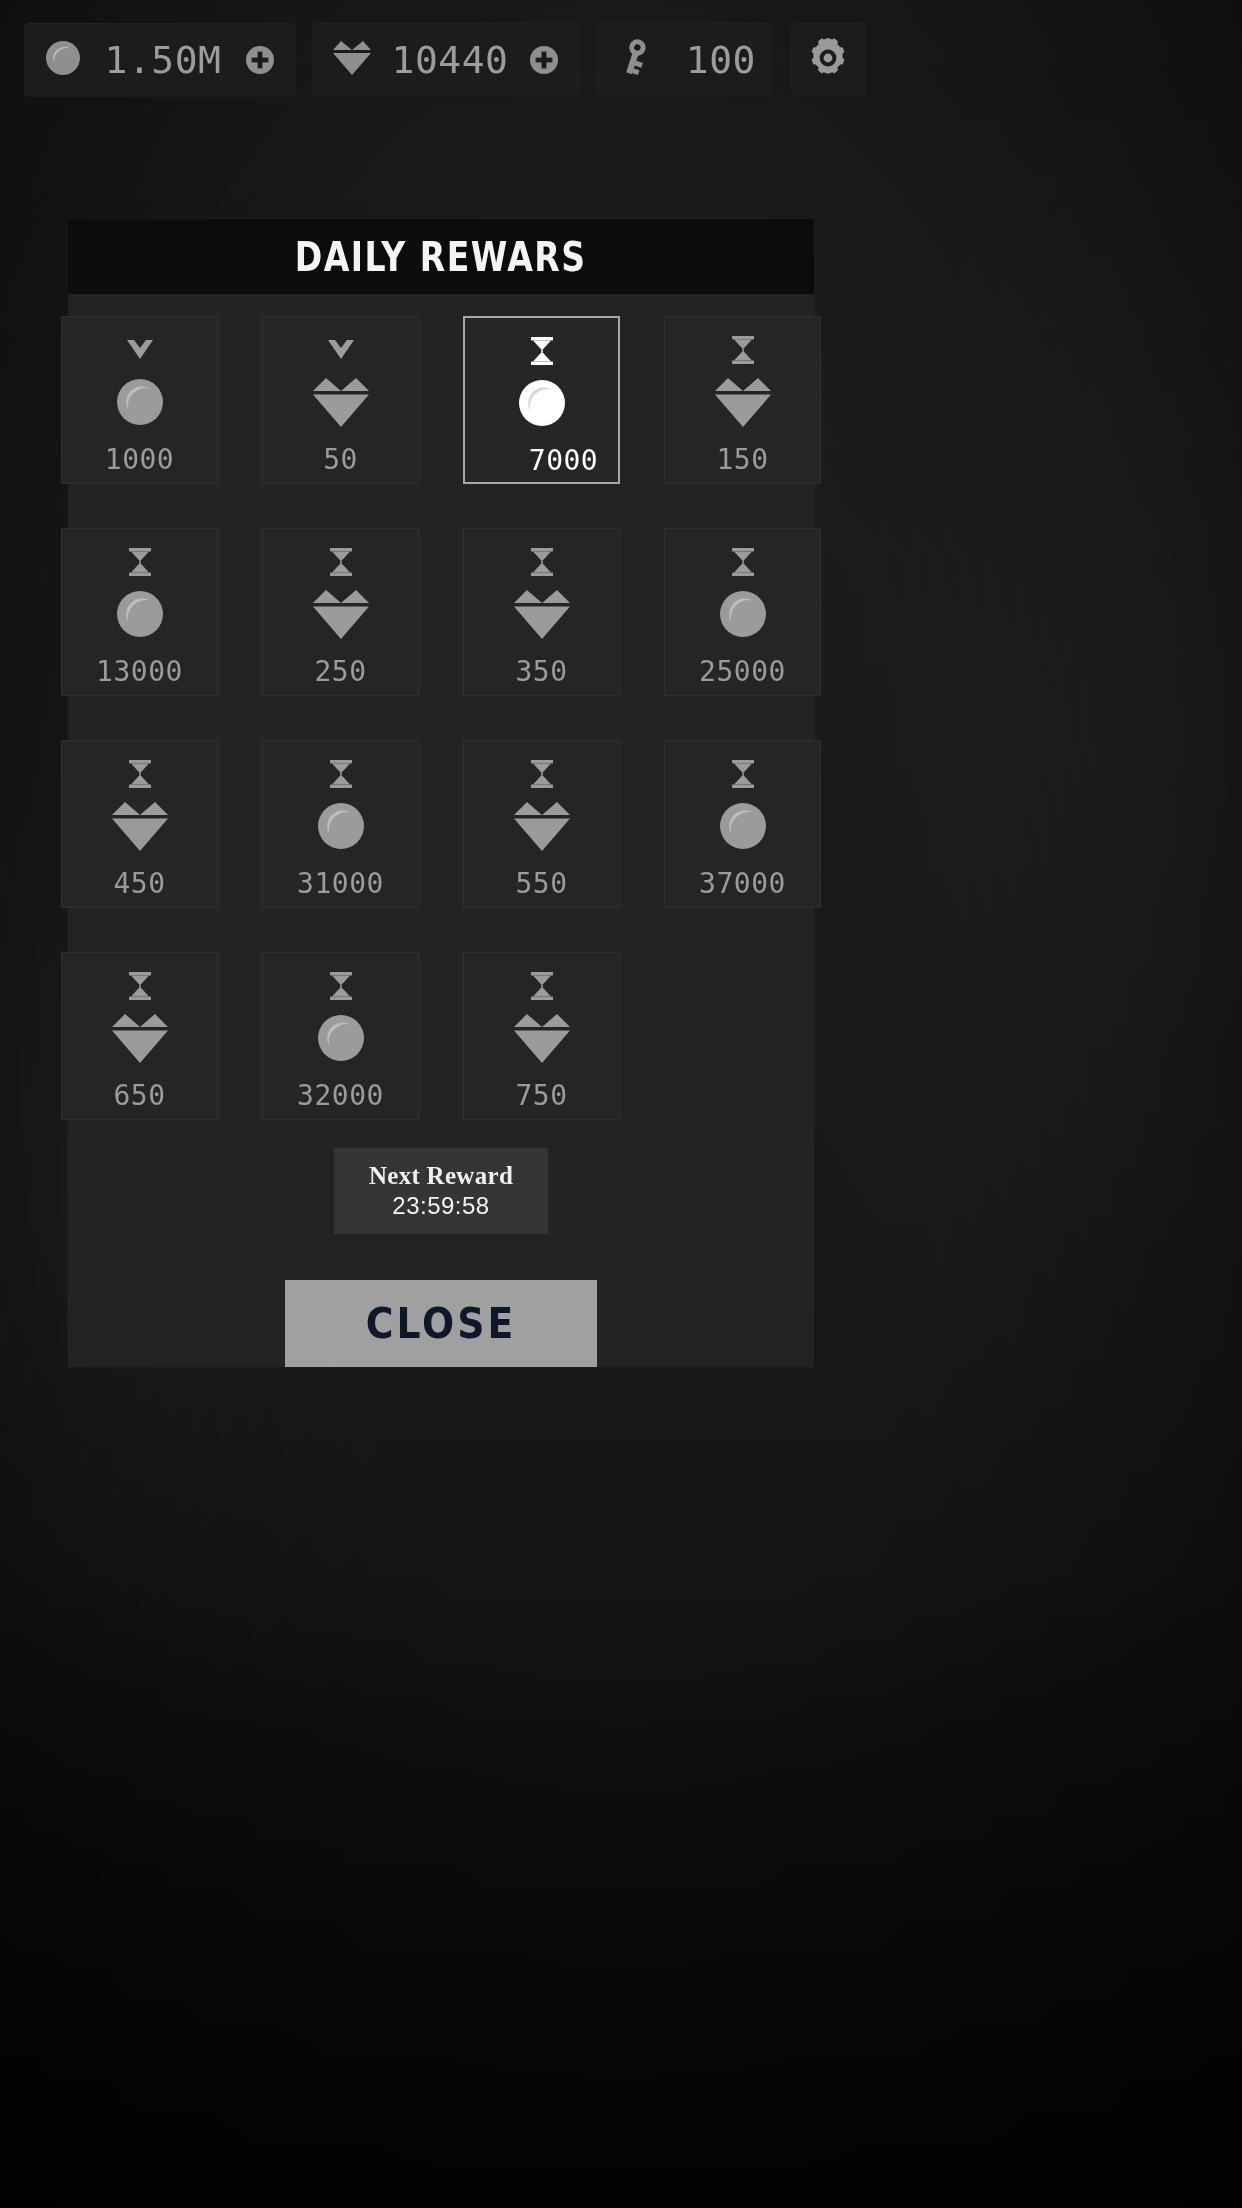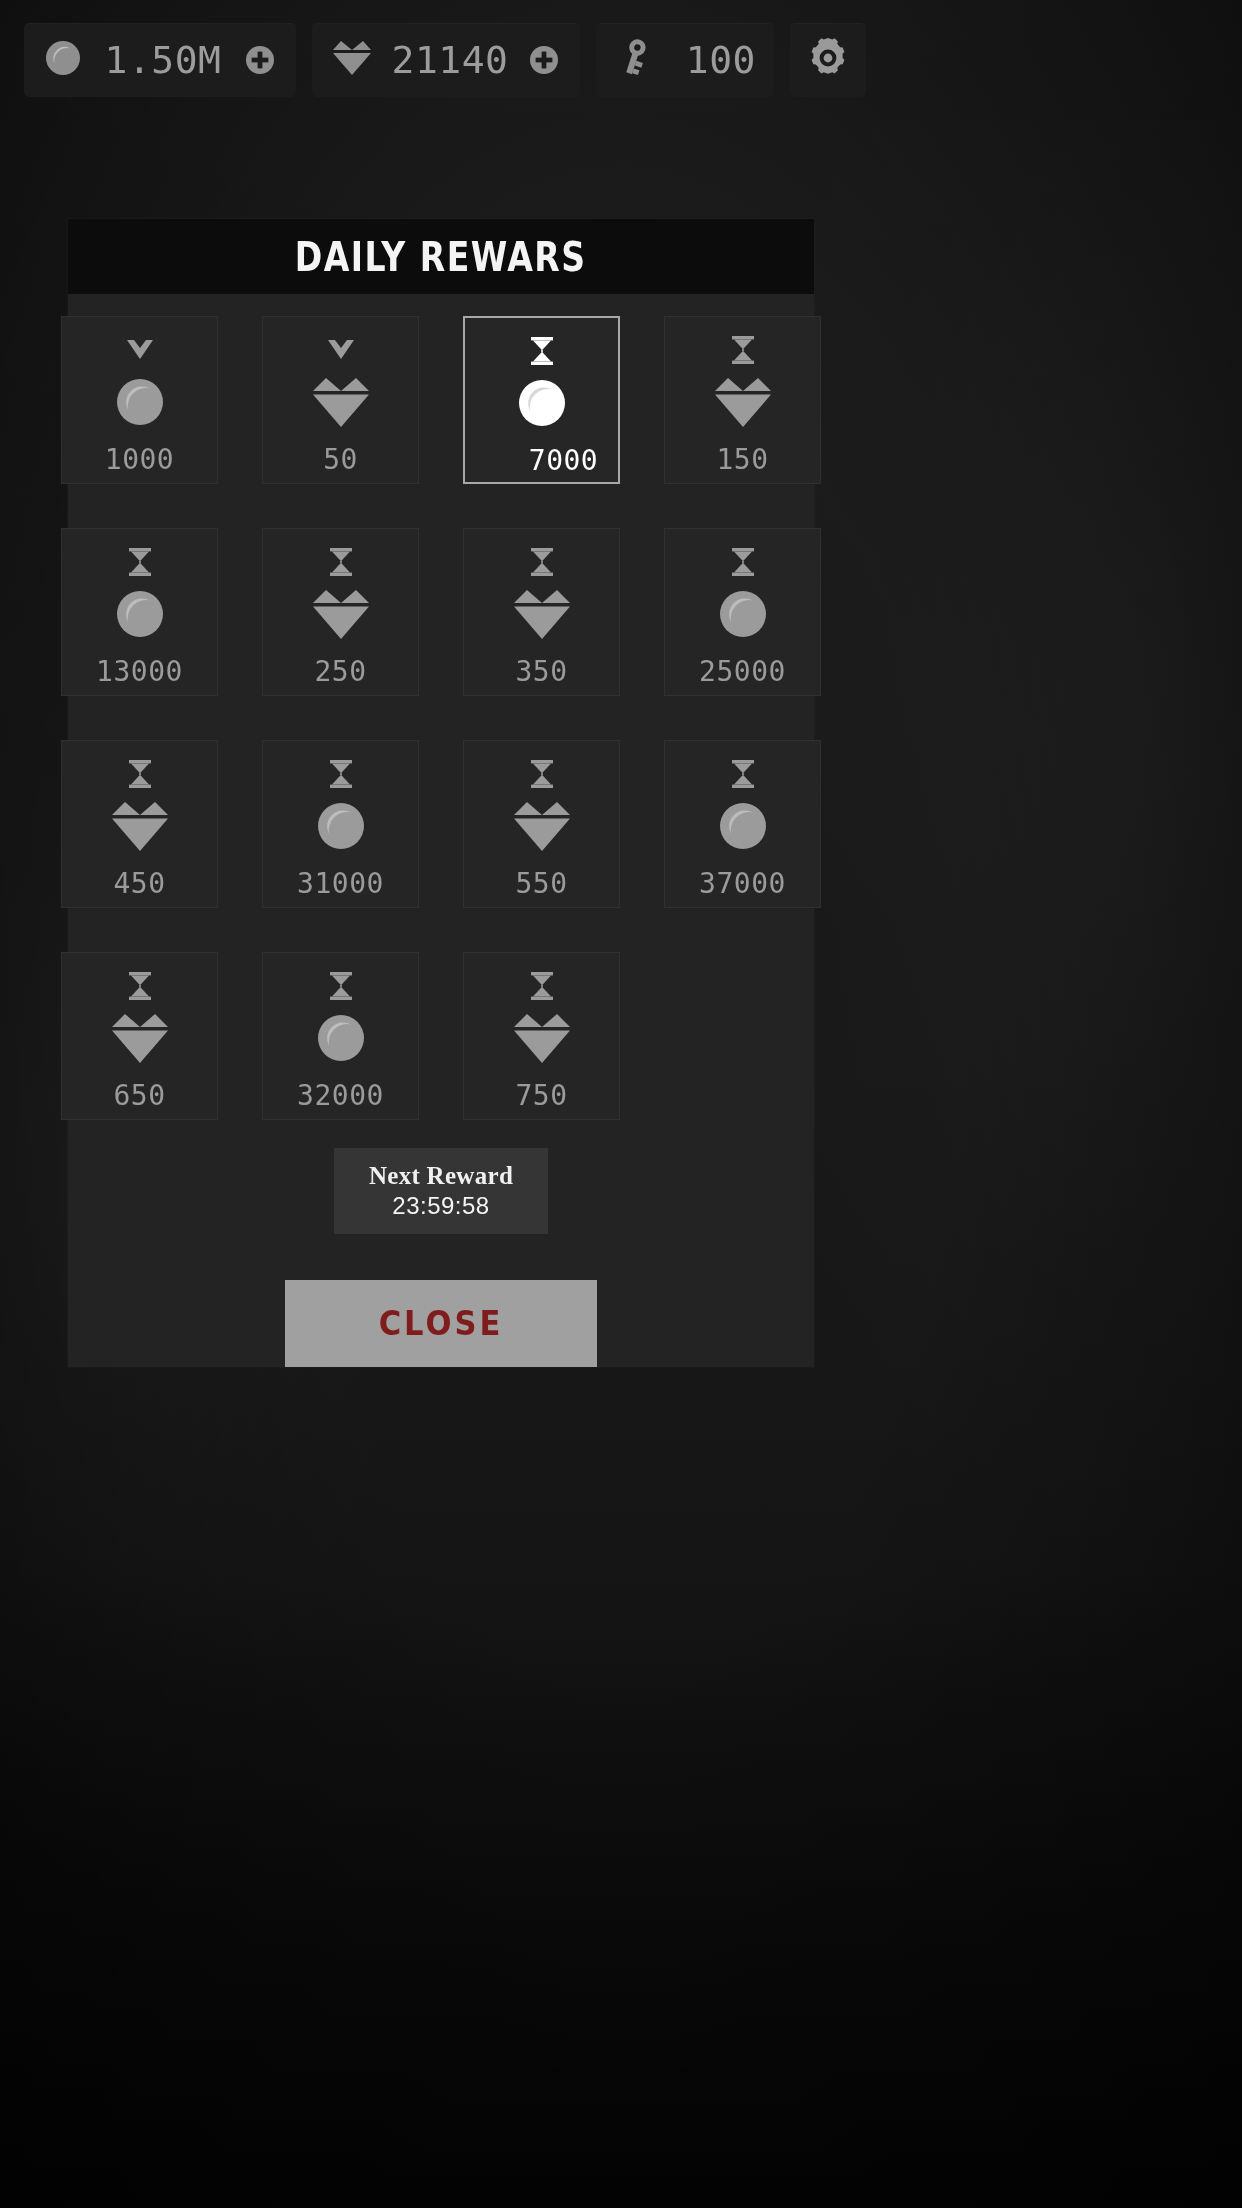--- a/index.html
+++ b/index.html
@@ -203,22 +203,22 @@
     margin-top: 2px;
   }
 
   
   #close-button {
     margin: 46px auto 0 auto;
     width: 312px;
     height: 100px;
     background: #a0a0a0;
     border: none;
-    color: #7f1d1d;
-    font-size: 34px;
+    color: #0f172a;
+    font-size: 42px;
     font-weight: 700;
     letter-spacing: 3px;
     cursor: pointer;
     font-family: "DejaVu Sans Condensed", "Liberation Sans Narrow", "Liberation Sans", sans-serif;
   }
 </style>
 </head>
 <body>
 
 <div id="bg-scene">
@@ -249,21 +249,21 @@
   </div>
 
   <div class="res-pill" id="pill-gems">
     <span class="res-ico">
       <svg width="44" height="42" viewBox="0 0 44 42">
         <polygon points="3,13 22,13 11,4" fill="#8f8f8f"></polygon>
         <polygon points="41,13 22,13 33,4" fill="#8f8f8f"></polygon>
         <polygon points="3,16 41,16 22,38" fill="#8f8f8f"></polygon>
       </svg>
     </span>
-    <span class="res-value">21140</span>
+    <span class="res-value">10440</span>
     <span class="res-plus">
       <svg width="36" height="36" viewBox="0 0 36 36">
         <circle cx="18" cy="18" r="14" fill="#8f8f8f"></circle>
         <rect x="15.6" y="9.6" width="4.8" height="16.8" fill="#1c1c1c"></rect>
         <rect x="9.6" y="15.6" width="16.8" height="4.8" fill="#1c1c1c"></rect>
       </svg>
     </span>
   </div>
 
   <div class="res-pill" id="pill-keys">

